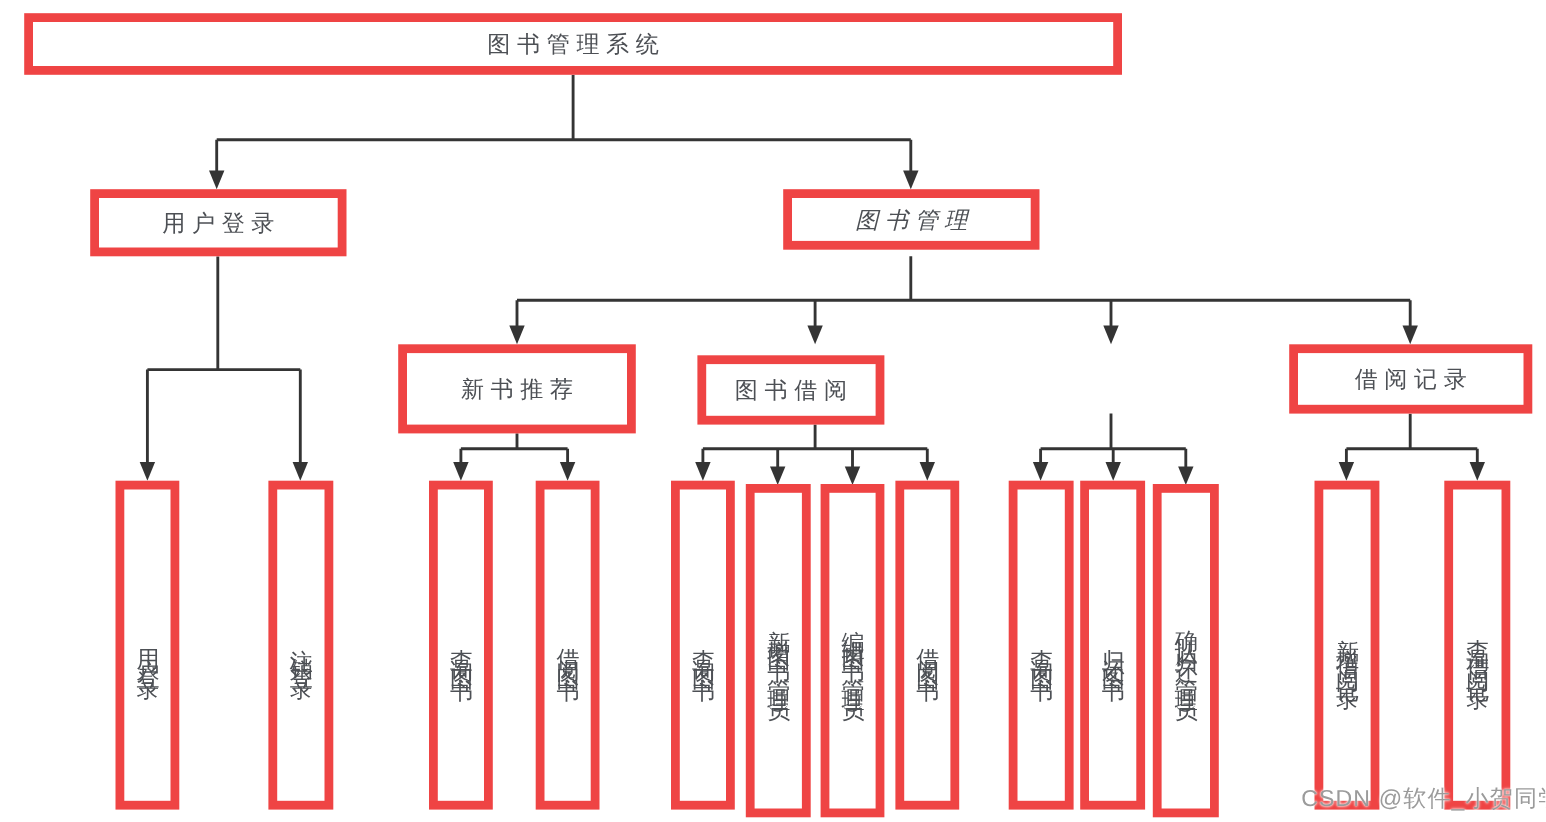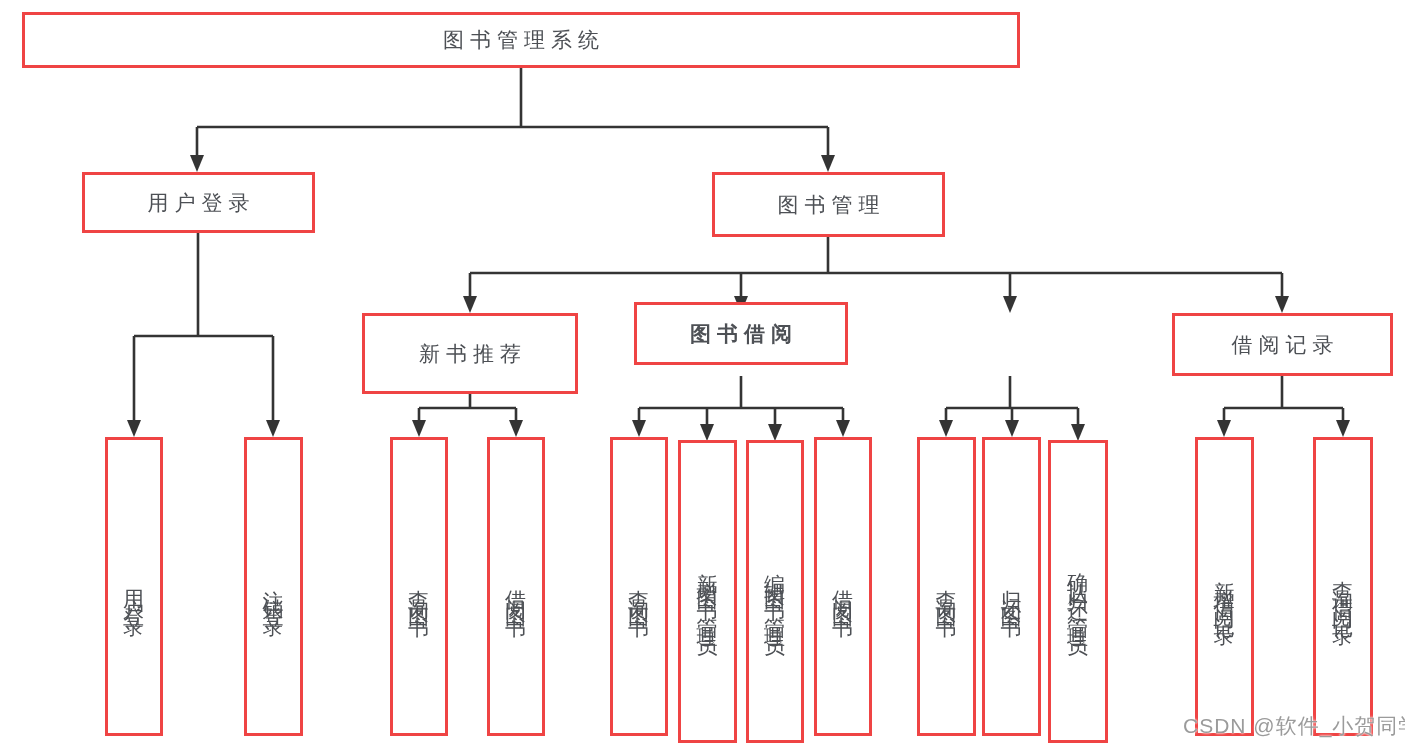--- a/index.html
+++ b/index.html
@@ -13,21 +13,21 @@
   }
   svg.wires {
     position: absolute;
     left: 0; top: 0;
     width: 1405px; height: 747px;
     pointer-events: none;
   }
   .node {
     position: absolute;
     box-sizing: border-box;
-    border: 3px solid #ef4444;
+    border: 8px solid #ef4444;
     background: #ffffff;
     color: #4d5055;
     display: flex;
     align-items: center;
     justify-content: center;
     font-size: 21px;
   }
   .node.h {
     letter-spacing: 6px;
     padding-left: 6px;
@@ -47,23 +47,23 @@
     font-size: 21px;
     letter-spacing: 1px;
     color: #9b9b9b;
     text-shadow: 0 0 2px #ffffff, 0 0 3px #ffffff;
     white-space: nowrap;
   }
 
   
   #n-root            { left:22px;  top:12px;  width:998px; height:56px; }
   #n-user-login      { left:82px;  top:172px; width:233px; height:61px; }
-  #n-book-mgmt       { left:712px; top:172px; width:233px; height:65px; }
+  #n-book-mgmt       { left:712px; top:172px; width:233px; height:55px;font-style:italic; }
   #n-new-book-rec    { left:362px; top:313px; width:216px; height:81px; }
-  #n-book-borrow     { left:634px; top:302px; width:214px; height:63px;font-weight:bold; }
+  #n-book-borrow     { left:634px; top:323px; width:170px; height:63px; }
   #n-current-borrow  { left:903px; top:313px; width:215px; height:63px; }
   #n-borrow-record   { left:1172px;top:313px; width:221px; height:63px;font-family:Liberation Mono, monospace; }
 
   #l-user-login      { left:105px; top:437px; width:58px; height:299px; }
   #l-logout          { left:244px; top:437px; width:59px; height:299px; }
   #l-rec-query       { left:390px; top:437px; width:58px; height:299px; }
   #l-rec-borrow      { left:487px; top:437px; width:58px; height:299px; }
   #l-bb-query        { left:610px; top:437px; width:58px; height:299px; }
   #l-bb-add          { left:678px; top:440px; width:59px; height:303px; }
   #l-bb-edit         { left:746px; top:440px; width:58px; height:303px; }

